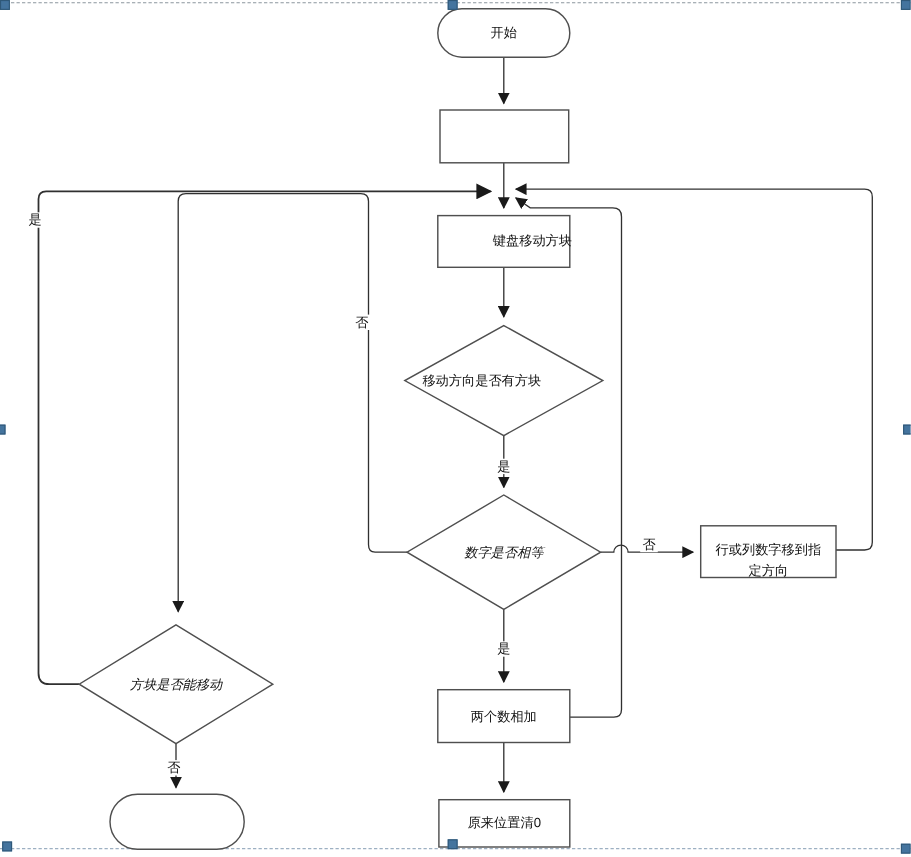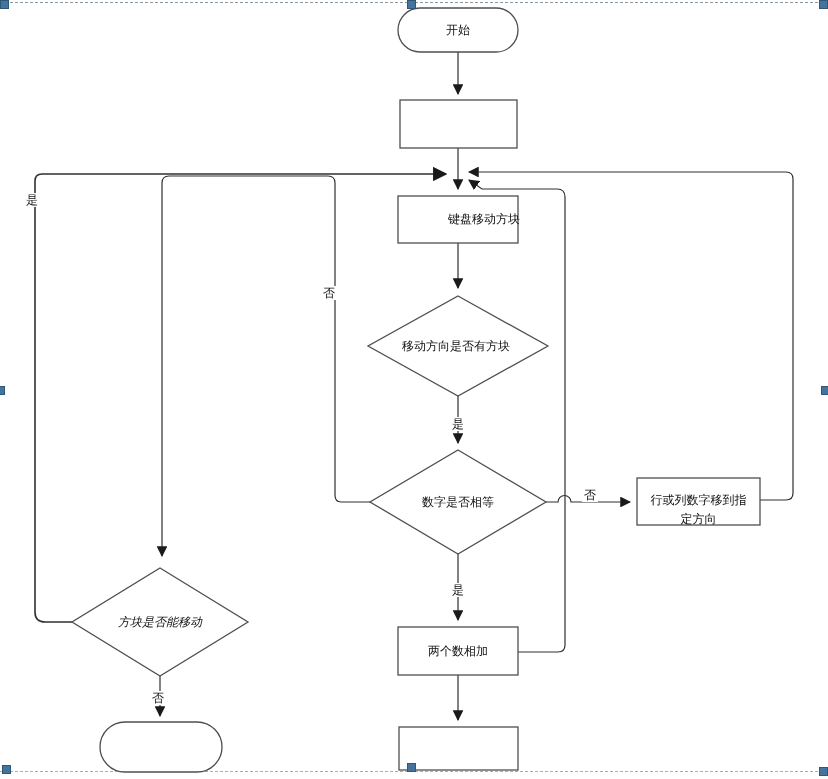--- a/index.html
+++ b/index.html
@@ -67,24 +67,25 @@
         <rect x="637" y="478" width="123" height="47"></rect>
         <rect x="398" y="627" width="120" height="48"></rect>
         <rect x="399" y="727" width="119" height="43"></rect>
         <polygon points="160,568 248,622 160,676 72,622"></polygon>
         <rect x="100" y="722" width="122" height="50" rx="25" ry="25"></rect>
       </g>
     </svg>
 
     <div class="nlabel" style="left:398px;top:8px;width:120px;height:44px;">开始</div>
     <div class="nlabel" style="left:412px;top:196px;width:120px;height:47px;margin-left:12px;">键盘移动方块</div>
-    <div class="nlabel" style="left:366px;top:296px;width:180px;height:100px;">移动方向是否有方块</div>
-    <div class="nlabel" style="left:370px;top:450px;width:176px;height:104px;">数字是否相等</div>
+    <div class="nlabel" style="left:348px;top:296px;width:180px;height:100px;">移动方向是否有方块</div>
+    <div class="nlabel" style="left:370px;top:450px;width:176px;height:104px;font-style:italic;">数字是否相等</div>
     <div class="nlabel" style="left:648px;top:486px;width:101px;height:47px;">行或列数字移到指定方向</div>
     <div class="nlabel" style="left:398px;top:627px;width:120px;height:48px;">两个数相加</div>
+    <div class="nlabel" style="left:399px;top:727px;width:119px;height:43px;">原来位置清0</div>
     <div class="nlabel" style="left:72px;top:568px;width:176px;height:108px;font-style:italic;">方块是否能移动</div>
 
     <div class="elabel" style="left:24px;top:193px;">是</div>
     <div class="elabel" style="left:321px;top:286px;">否</div>
     <div class="elabel" style="left:450px;top:417px;">是</div>
     <div class="elabel" style="left:582px;top:488px;">否</div>
     <div class="elabel" style="left:450px;top:583px;">是</div>
     <div class="elabel" style="left:150px;top:691px;">否</div>
   </div>
 

